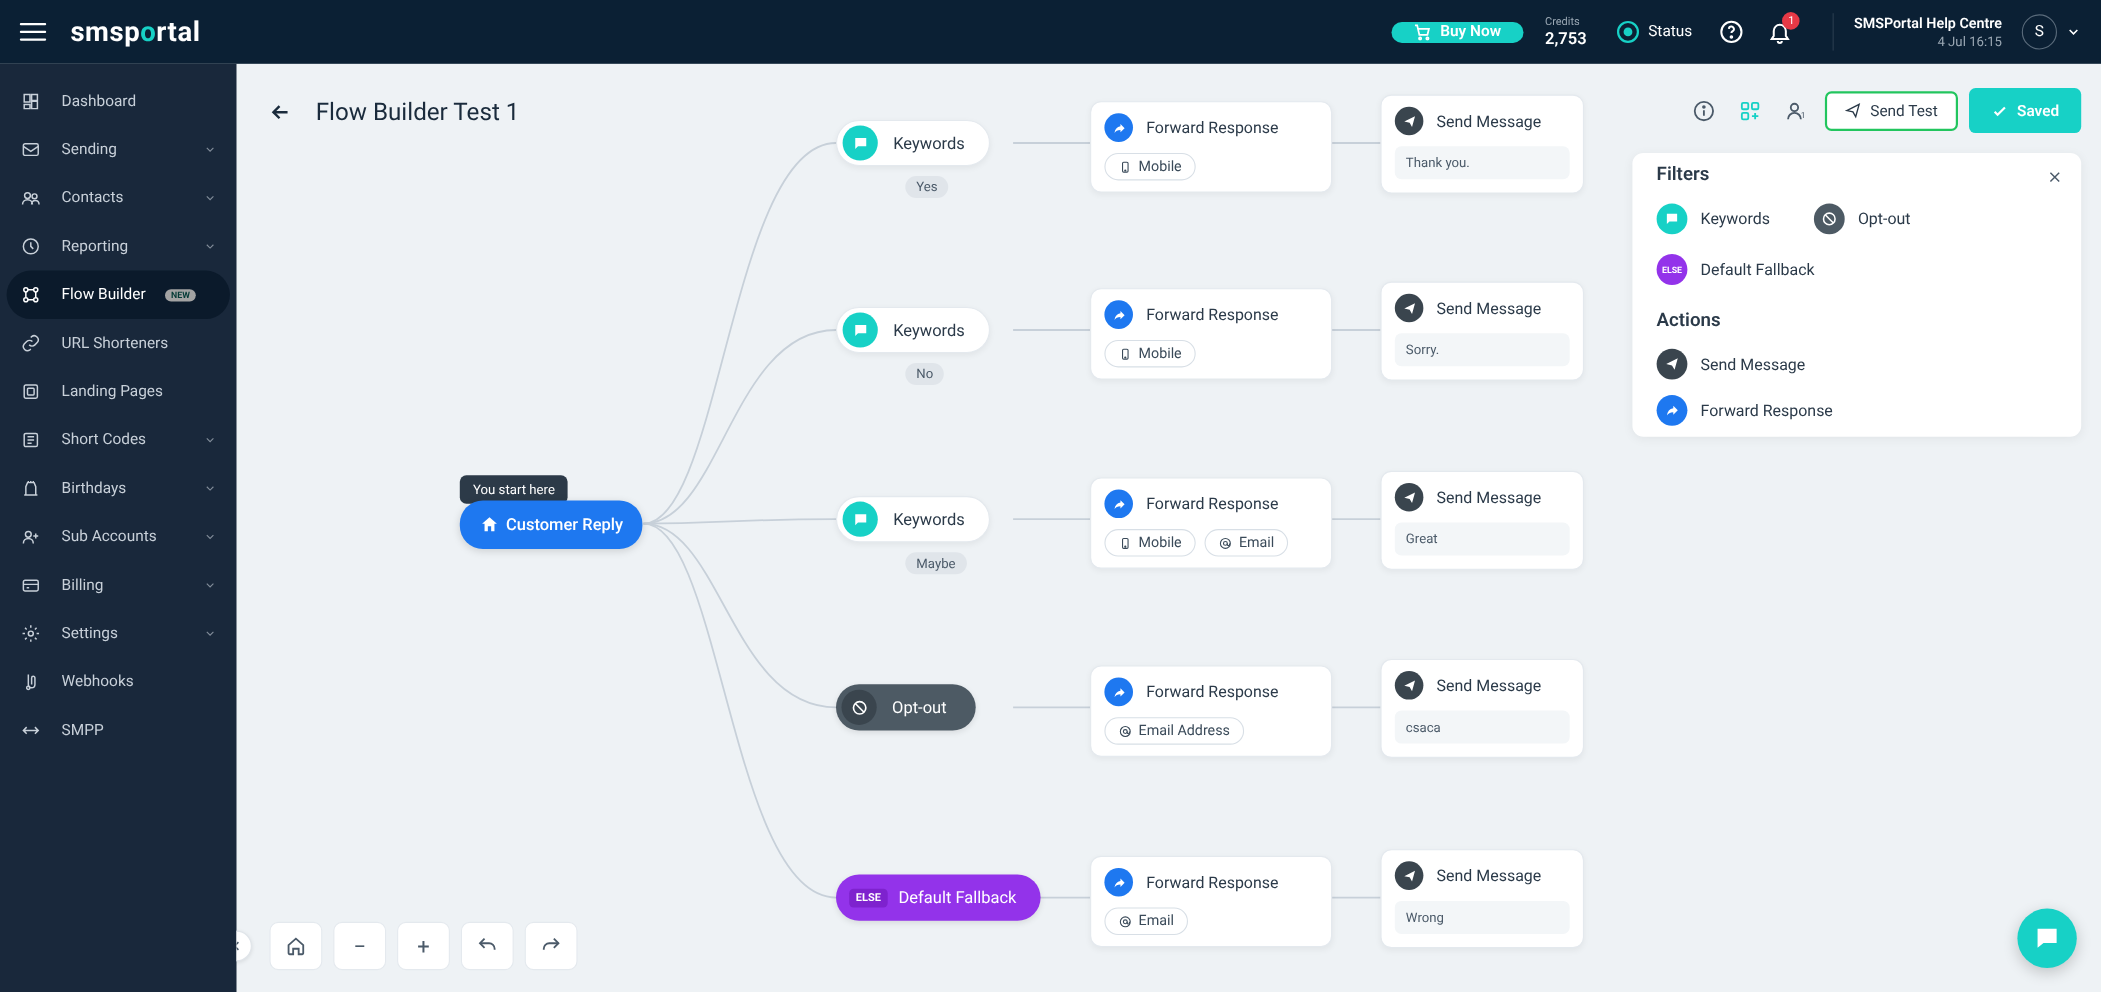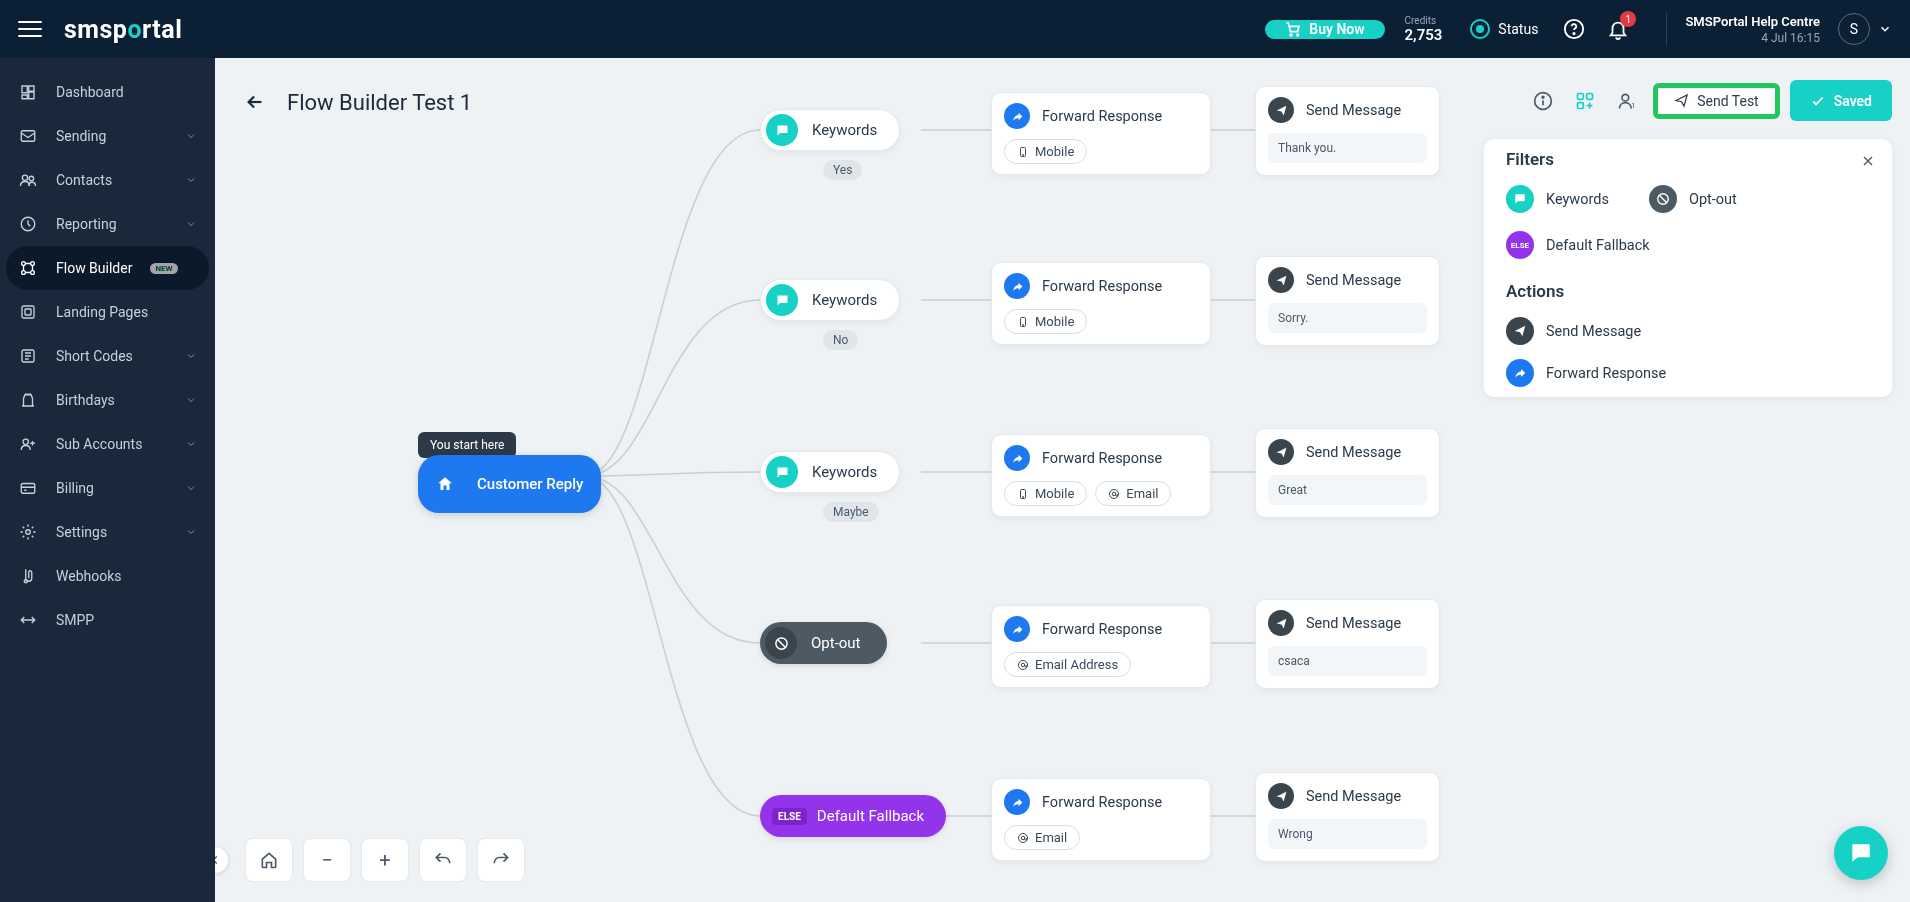--- a/index.html
+++ b/index.html
@@ -31,21 +31,21 @@
 .nav-item .ico{width:20px;height:20px;display:flex;align-items:center;justify-content:center;flex-shrink:0}
 .nav-item .chev{margin-left:auto;opacity:.6}
 .new-pill{background:#a3a3a3;color:#053b37;font-size:8px;font-weight:700;padding:1px 5px;border-radius:6px;margin-left:0}
 .main{position:absolute;left:215px;right:0;top:58px;bottom:0;overflow:hidden}
 .page-header{position:absolute;left:26px;top:30px;display:flex;align-items:center;gap:18px}
 .back-btn{width:28px;height:28px;display:flex;align-items:center;justify-content:center;cursor:pointer;color:#1a2b3c}
 .page-title{font-size:22px;font-weight:400;color:#1a2b3c}
 .svg-lines{position:absolute;inset:0;pointer-events:none}
 .node{position:absolute}
 .start-hint{position:absolute;background:#2c3a48;color:#fff;font-size:12px;padding:6px 12px;border-radius:6px}
-.root-node{background:#1e78f0;color:#fff;height:58px;border-radius:21px;display:flex;align-items:center;gap:23px;padding:0 18px;font-size:15px;font-weight:500;box-shadow:0 2px 8px rgba(0,0,0,.15)}
+.root-node{background:#1e78f0;color:#fff;height:44px;border-radius:21px;display:flex;align-items:center;gap:6px;padding:0 18px;font-size:15px;font-weight:500;box-shadow:0 2px 8px rgba(0,0,0,.15)}
 .filter-node{background:#fff;border:1px solid #e4e9ee;height:42px;border-radius:21px;display:flex;align-items:center;padding-right:22px;font-size:15px;color:#2b3a49;box-shadow:0 2px 6px rgba(0,0,0,.06)}
 .filter-node .circ{width:32px;height:32px;border-radius:50%;display:flex;align-items:center;justify-content:center;margin:0 14px 0 5px;color:#fff}
 .circ.teal{background:#17d1c6}
 .optout-node{background:#4d5a64;color:#fff;height:42px;border-radius:21px;display:flex;align-items:center;padding-right:26px;font-size:15px;box-shadow:0 2px 6px rgba(0,0,0,.1)}
 .optout-node .circ{width:32px;height:32px;border-radius:50%;background:#3a454e;display:flex;align-items:center;justify-content:center;margin:0 14px 0 5px}
 .fallback-node{background:#9333ea;color:#fff;height:42px;border-radius:21px;display:flex;align-items:center;padding-right:22px;font-size:15px;box-shadow:0 2px 6px rgba(0,0,0,.1)}
 .else-badge{background:#7e22ce;color:#fff;font-size:10px;font-weight:700;padding:3px 6px;border-radius:4px;margin:0 10px 0 12px}
 .tag{position:absolute;background:#e0e5ea;color:#4b5a69;font-size:12px;padding:3px 10px;border-radius:10px}
 .fwd-card{position:absolute;background:#fff;border:1px solid #e4e9ee;border-radius:10px;width:220px;padding:10px 12px 10px 12px;box-shadow:0 2px 6px rgba(0,0,0,.05)}
 .card-head{display:flex;align-items:center;gap:12px;margin-bottom:10px}
@@ -53,21 +53,21 @@
 .circ2.blue{background:#1e78f0}
 .circ2.dark{background:#3a454e}
 .card-title{font-size:14.5px;color:#2b3a49}
 .chips{display:flex;gap:8px;flex-wrap:wrap}
 .chip{border:1px solid #d8dfe6;border-radius:14px;padding:4px 12px;font-size:13px;color:#3a4a59;display:flex;align-items:center;gap:6px}
 .msg-card{position:absolute;background:#fff;border:1px solid #e4e9ee;border-radius:10px;width:185px;padding:10px 12px 12px 12px;box-shadow:0 2px 6px rgba(0,0,0,.05)}
 .msg-body{background:#f3f6f8;border-radius:6px;padding:8px 10px;font-size:12px;color:#4b5a69;margin-top:8px;min-height:26px}
 .right-panel{position:absolute;right:18px;top:22px;width:408px}
 .toolbar{display:flex;align-items:center;gap:10px;margin-bottom:18px;justify-content:flex-end}
 .tool-ico{width:32px;height:32px;display:flex;align-items:center;justify-content:center;cursor:pointer;color:#4b5a69}
-.btn-outline{background:#fff;border:5px solid #22c55e;border-radius:6px;height:36px;padding:0 16px;font-size:14px;color:#2b3a49;display:flex;align-items:center;gap:8px;cursor:pointer}
+.btn-outline{background:#fff;border:2px solid #22c55e;border-radius:6px;height:36px;padding:0 16px;font-size:14px;color:#2b3a49;display:flex;align-items:center;gap:8px;cursor:pointer}
 .btn-saved{background:#17d1c6;color:#fff;border:none;border-radius:6px;height:41px;padding:0 20px;font-size:14px;font-weight:600;display:flex;align-items:center;gap:8px;cursor:pointer}
 .side-card{background:#fff;border-radius:10px;box-shadow:0 2px 10px rgba(0,0,0,.06);padding:10px 22px}
 .side-title{font-size:17px;font-weight:600;color:#2b3a49;margin-bottom:16px}
 .side-close{position:absolute;right:22px;top:78px;cursor:pointer;color:#4b5a69}
 .side-row{display:flex;gap:40px;margin-bottom:18px}
 .side-item{display:flex;align-items:center;gap:12px;font-size:14.5px;color:#2b3a49;cursor:pointer}
 .si-circ{width:28px;height:28px;border-radius:50%;display:flex;align-items:center;justify-content:center;color:#fff;flex-shrink:0}
 .si-circ.teal{background:#17d1c6}.si-circ.grey{background:#4d5a64}.si-circ.purple{background:#9333ea}.si-circ.dark{background:#3a454e}.si-circ.blue{background:#1e78f0}
 .else-mini{font-size:8px;font-weight:700}
 .collapse-btn{position:absolute;left:-14px;top:788px;width:28px;height:28px;background:#fff;border:1px solid #e0e5ea;border-radius:50%;display:flex;align-items:center;justify-content:center;cursor:pointer;box-shadow:0 1px 4px rgba(0,0,0,.1);z-index:5}
@@ -185,20 +185,29 @@
         <svg width="18" height="18" viewBox="0 0 24 24" fill="none" stroke="currentColor" stroke-width="1.8">
           <circle cx="6" cy="6" r="2.5"></circle>
           <circle cx="18" cy="6" r="2.5"></circle>
           <circle cx="6" cy="18" r="2.5"></circle>
           <circle cx="18" cy="18" r="2.5"></circle>
           <path d="M8.5 6h7M6 8.5v7M18 8.5v7M8.5 18h7"></path>
         </svg>
       </span>
       <span>Flow Builder</span>
       <span class="new-pill">NEW</span>
+    </div>
+    <div class="nav-item">
+      <span class="ico">
+        <svg width="18" height="18" viewBox="0 0 24 24" fill="none" stroke="currentColor" stroke-width="1.8">
+          <path d="M10 14a5 5 0 007 0l3-3a5 5 0 00-7-7l-1 1"></path>
+          <path d="M14 10a5 5 0 00-7 0l-3 3a5 5 0 007 7l1-1"></path>
+        </svg>
+      </span>
+      <span>URL Shorteners</span>
     </div>
     <div class="nav-item">
       <span class="ico">
         <svg width="18" height="18" viewBox="0 0 24 24" fill="none" stroke="currentColor" stroke-width="1.8">
           <rect x="4" y="4" width="16" height="16" rx="2"></rect>
           <rect x="8" y="8" width="8" height="8" rx="1"></rect>
         </svg>
       </span>
       <span>Landing Pages</span>
     </div>

